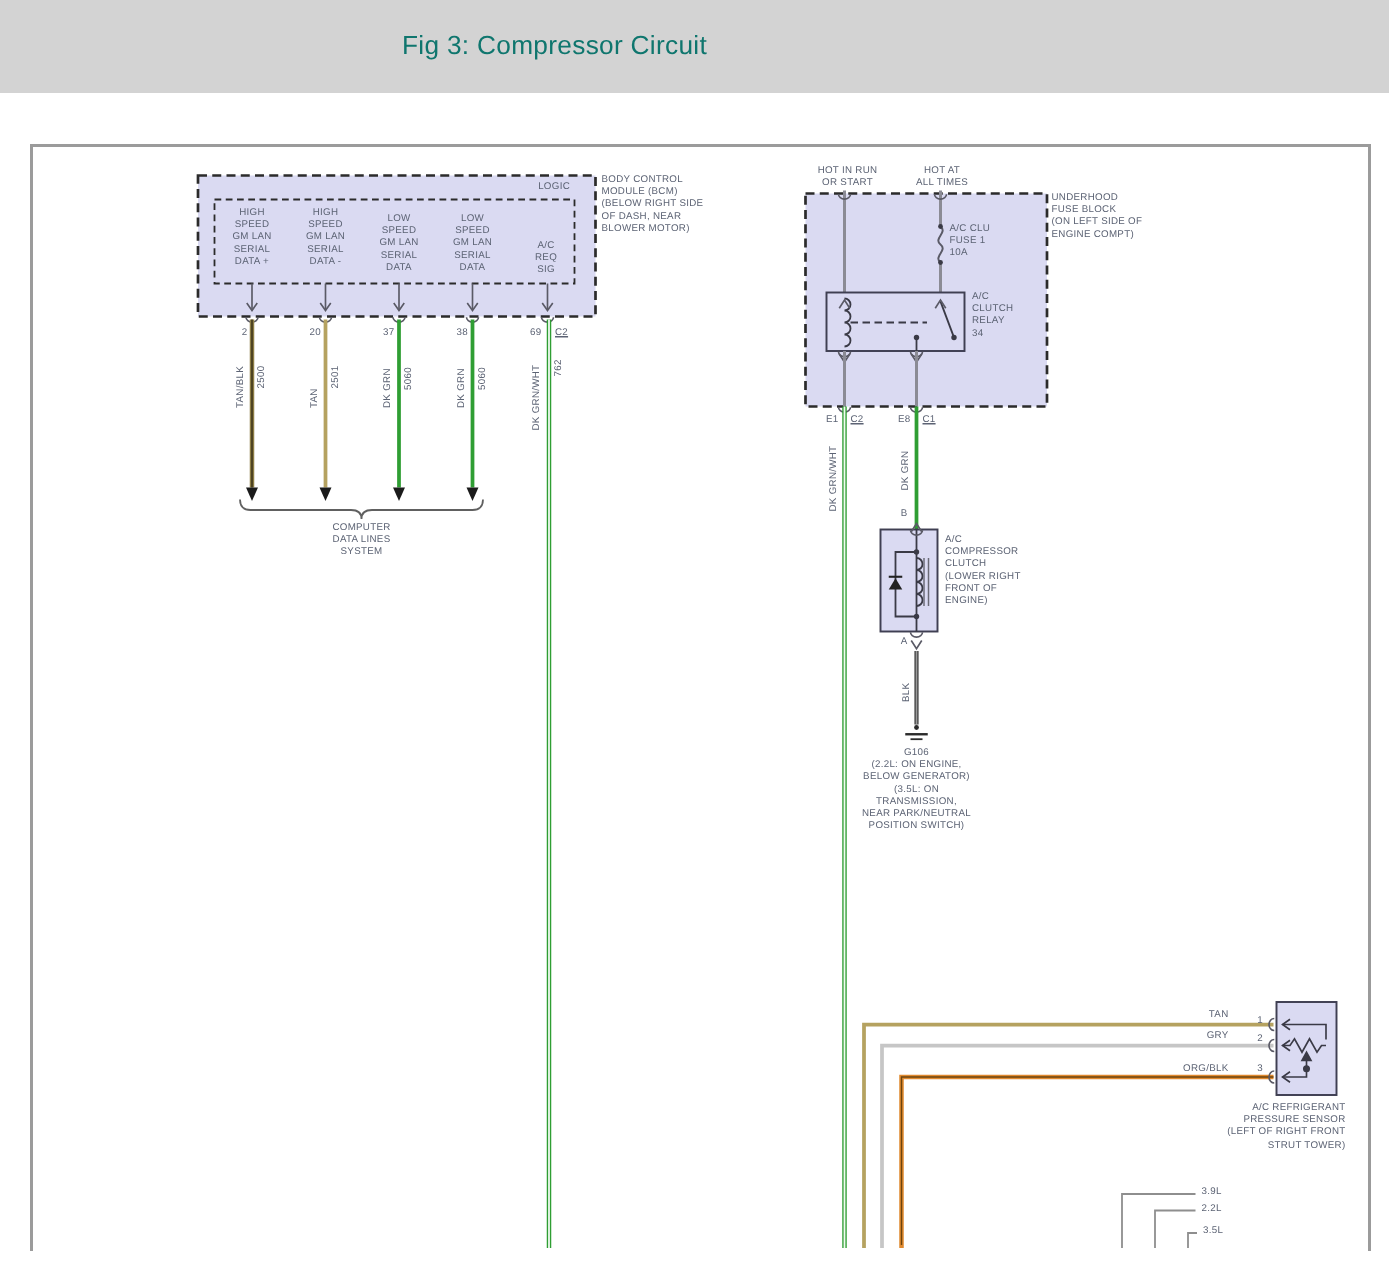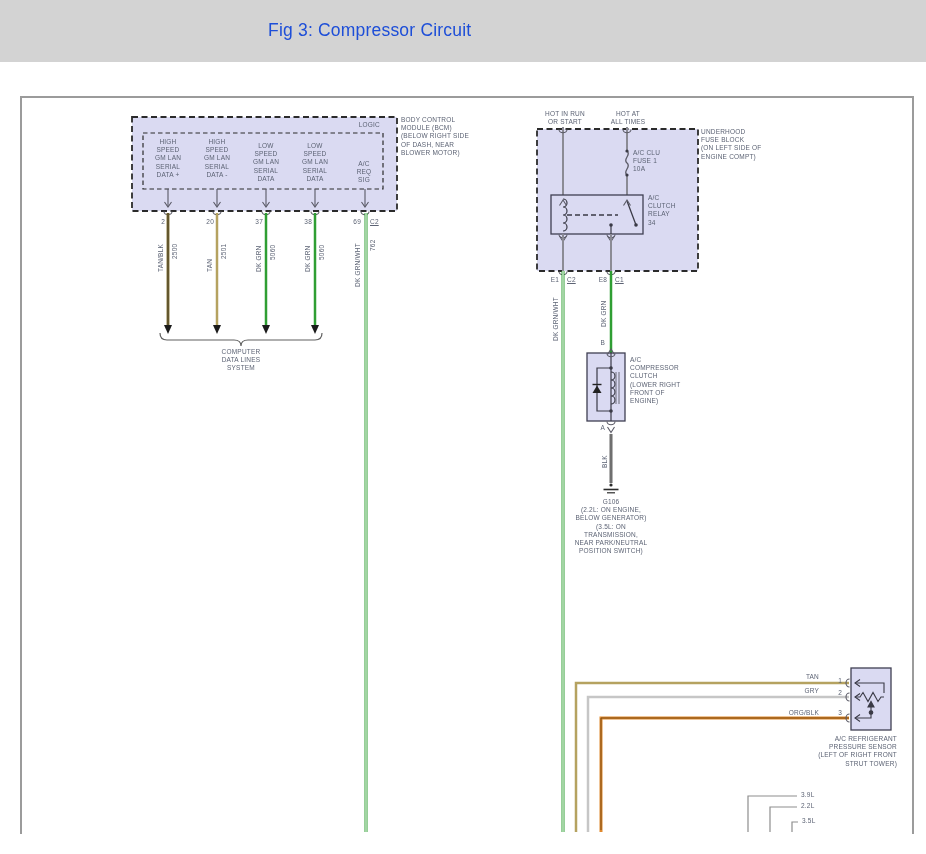--- a/index.html
+++ b/index.html
@@ -1,19 +1,19 @@
 <!DOCTYPE html>
 <html><head>
 <meta charset="utf-8">
 <style>
   html,body{margin:0;padding:0;background:#fff;}
   #stage{position:relative;width:926px;height:854px;background:#ffffff;overflow:hidden;
          font-family:"Liberation Sans",sans-serif;}
   #hdr{position:absolute;left:0;top:0;width:926px;height:62px;background:#d3d3d3;}
-  #hdr .title{position:absolute;left:268px;top:20px;font-size:17.5px;color:#1d4ed8;letter-spacing:.2px;}
+  #hdr .title{position:absolute;left:268px;top:20px;font-size:17.5px;color:#0f766e;letter-spacing:.2px;}
   #frame{position:absolute;left:20px;top:96px;width:890px;height:736px;
          border-top:2px solid #9b9b9b;border-left:2px solid #9b9b9b;border-right:2px solid #9b9b9b;}
   svg.ovl{position:absolute;left:0;top:0;z-index:1;}
   .lbl{position:absolute;z-index:2;font-size:6.5px;line-height:8.2px;color:#5c6374;
        letter-spacing:.2px;white-space:pre-line;}
   .ctr{text-align:center;transform:translateX(-50%);}
   .rt{text-align:right;}
   .ul{text-decoration:underline;}
   .vlbl{position:absolute;z-index:2;font-size:6.5px;line-height:8px;color:#5c6374;
         letter-spacing:.2px;white-space:nowrap;transform-origin:0 0;transform:rotate(-90deg);}

